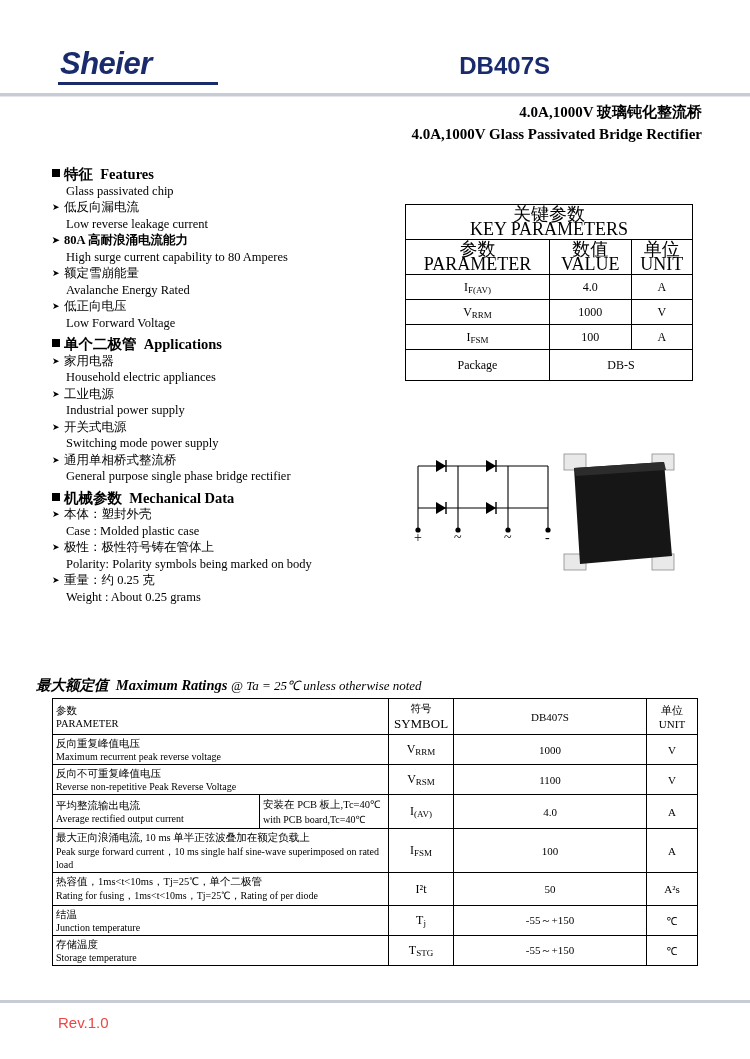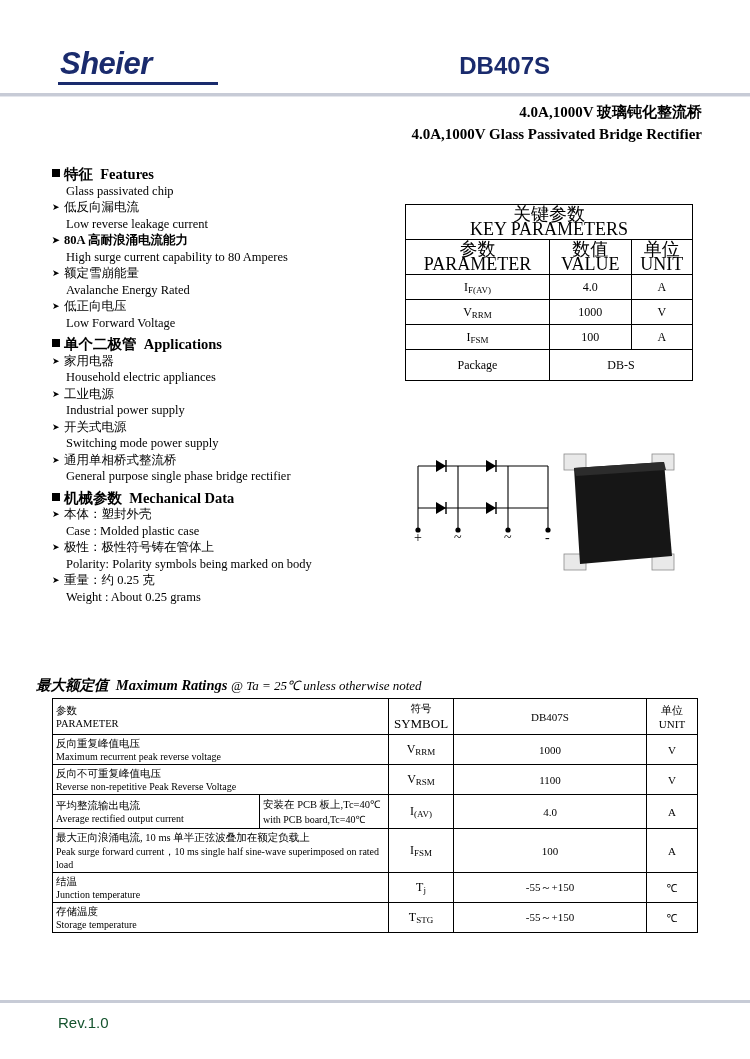--- a/index.html
+++ b/index.html
@@ -128,21 +128,21 @@
   .mr .en { font-size:10px; }
 
   
   .foot-rule {
     position:absolute; left:0; top:1000px; width:750px; height:3px;
     background:#c7cbd6;
   }
   .rev {
     position:absolute; left:58px; top:1014px;
     font-family:"Liberation Sans", sans-serif;
-    font-size:15px; color:#14532d; font-weight:normal;
+    font-size:15px; color:#ef4444; font-weight:normal;
   }
 </style>
 </head>
 <body>
 
 <div class="page">
 
   <div class="hdr">
     <div class="logo">
       <span>Sheier</span>
@@ -369,20 +369,29 @@
     <tr>
       <td colspan="2">
         <span class="cn">最大正向浪涌电流, 10 ms 单半正弦波叠加在额定负载上</span><br>
         <span class="en">Peak surge forward current，10 ms single half sine-wave superimposed on rated load</span>
       </td>
       <td class="sym"><span>I</span><span class="sub">FSM</span></td>
       <td class="val">100</td>
       <td class="unit">A</td>
     </tr>
 
+    <tr>
+      <td colspan="2">
+        <span class="cn">热容值，1ms&lt;t&lt;10ms，Tj=25℃，单个二极管</span><br>
+        <span class="en">Rating for fusing，1ms&lt;t&lt;10ms，Tj=25℃，Rating of per diode</span>
+      </td>
+      <td class="sym">I²t</td>
+      <td class="val">50</td>
+      <td class="unit">A²s</td>
+    </tr>
 
     <tr>
       <td colspan="2">
         <span class="cn">结温</span><br>
         <span class="en">Junction temperature</span>
       </td>
       <td class="sym"><span>T</span><span class="sub">j</span></td>
       <td class="val">-55～+150</td>
       <td class="unit">℃</td>
     </tr>

